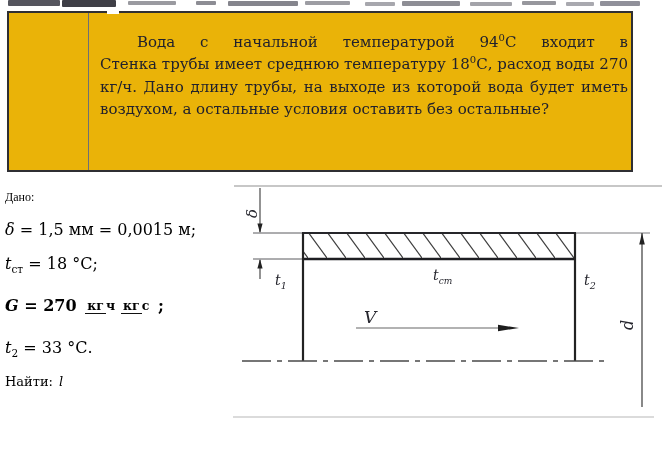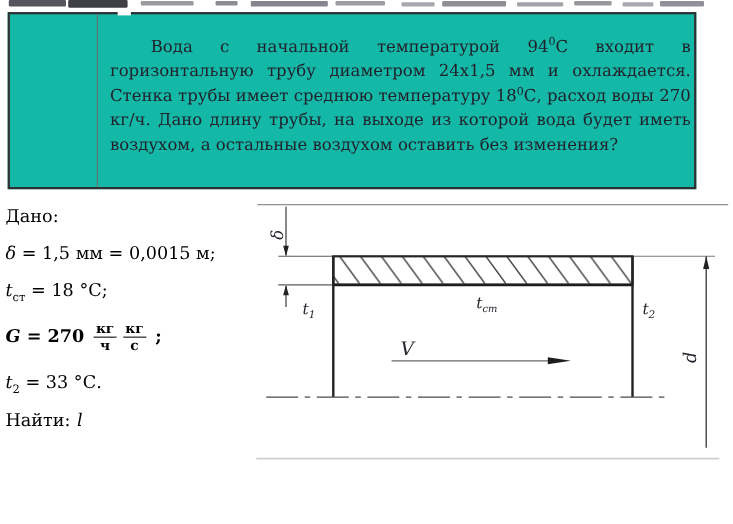--- a/index.html
+++ b/index.html
@@ -6,46 +6,46 @@
   body{
     width:666px;height:476px;background:#ffffff;position:relative;overflow:hidden;
     font-family:"DejaVu Serif", serif;
   }
   
   .smudge{position:absolute;border-radius:1px;}
 
   
   .problem-box{
     position:absolute;left:7px;top:11px;width:626px;height:161px;
-    border:2px solid #2f2f33;box-sizing:border-box;background:#14b8a6;
+    border:2px solid #2f2f33;box-sizing:border-box;background:#eab308;
   }
   .box-divider{position:absolute;left:79px;top:0;bottom:0;width:1px;background:#6f6f76;}
   .border-notch{position:absolute;left:98px;top:-3px;width:12px;height:4px;background:#ffffff;}
   .problem-text{
     position:absolute;left:91px;right:3px;top:18px;
     font-size:15px;line-height:22.3px;color:#21212c;
   }
   .pline{text-align:justify;text-align-last:justify;text-justify:inter-word;}
   .pline.first{text-indent:37px;}
   .pline.last{text-align:left;text-align-last:left;}
   .problem-text sup{font-size:10px;line-height:0;vertical-align:6px;}
 
   
   .given{position:absolute;left:5px;top:183px;width:232px;color:#000;}
-  .given-label{height:30px;line-height:28px;font-size:16px;}
+  .given-label{height:30px;line-height:28px;font-size:12px;font-family:Liberation Serif, serif;}
   .given-row{height:34px;line-height:34px;font-size:16px;white-space:nowrap;}
   .given-row.fraction-row{height:50px;line-height:50px;font-weight:bold;}
   .gvar{font-style:italic;}
   .given sub{font-size:10.5px;}
   .frac{
-    display:inline-flex;flex-direction:column;align-items:center;
+    display:inline-flex;align-items:center;
     font-size:12.5px;line-height:1.15;margin:0 3px;vertical-align:middle;
   }
   .frac .num{border-bottom:1.2px solid #111;padding:0 2px;}
-  .find-row{height:34px;line-height:34px;font-size:16px;}
+  .find-row{height:34px;line-height:34px;font-size:13px;}
   .find-row .gvar{margin-left:6px;}
 
   
   .diagram{position:absolute;left:232px;top:180px;width:434px;height:240px;}
 </style>
 </head>
 <body>
 
 <div class="smudge" style="left:8px;top:0;width:52px;height:6px;background:#55555e;"></div>
 <div class="smudge" style="left:62px;top:0;width:54px;height:7px;background:#3f3f47;"></div>
@@ -61,24 +61,23 @@
 <div class="smudge" style="left:600px;top:1px;width:40px;height:5px;background:#90909a;"></div>
 <div class="smudge" style="left:105px;top:25px;width:55px;height:3px;background:#c9c9cd;"></div>
 <div class="smudge" style="left:182px;top:23px;width:48px;height:3px;background:#cfcfd3;"></div>
 <div class="smudge" style="left:470px;top:22px;width:50px;height:3px;background:#d6d6da;"></div>
 
 <div class="problem-box">
   <div class="box-divider"></div>
   <div class="border-notch"></div>
   <div class="problem-text">
       <div class="pline first">Вода с начальной температурой 94<sup>0</sup>С входит в</div>
-      <div class="pline">горизонтальную трубу диаметром 24х1,5 мм и охлаждается.</div>
       <div class="pline">Стенка трубы имеет среднюю температуру 18<sup>0</sup>С, расход воды 270</div>
       <div class="pline">кг/ч. Дано длину трубы, на выходе из которой вода будет иметь</div>
-      <div class="pline last">воздухом, а остальные воздухом оставить без изменения?</div>
+      <div class="pline last">воздухом, а остальные условия оставить без остальные?</div>
     </div>
 </div>
 
 <div class="given">
   <div class="given-label">Дано:</div>
   <div id="given-items">
       <div class="given-row"><span class="gvar">δ</span><span class="gtext">&nbsp;= 1,5 мм = 0,0015 м;</span></div>
       <div class="given-row"><span class="gvar">t</span><sub>ст</sub><span class="gtext">&nbsp;= 18 °С;</span></div>
       <div class="given-row fraction-row"><span class="gvar">G</span><span class="gtext">&nbsp;= 270&nbsp;</span><span class="frac">
           <span class="num">кг</span>

